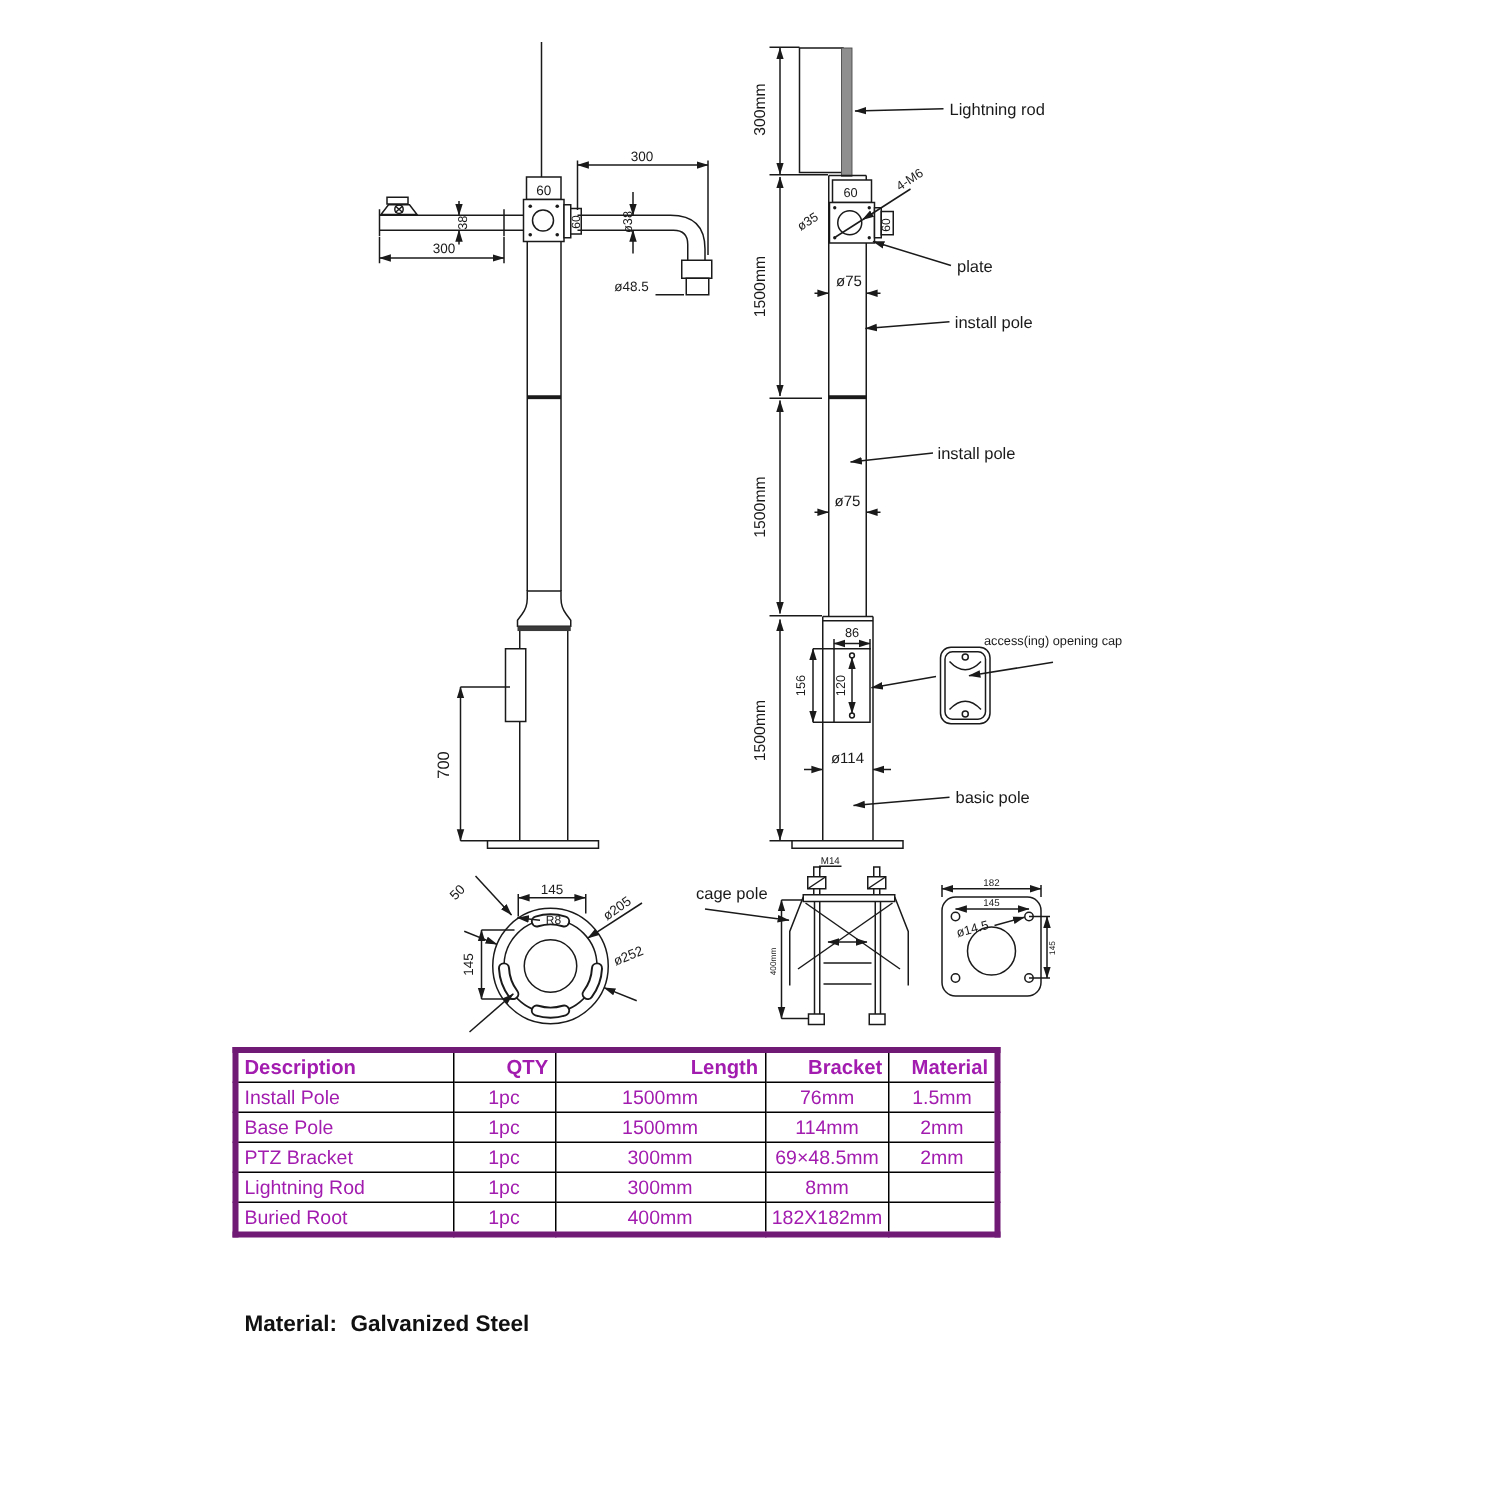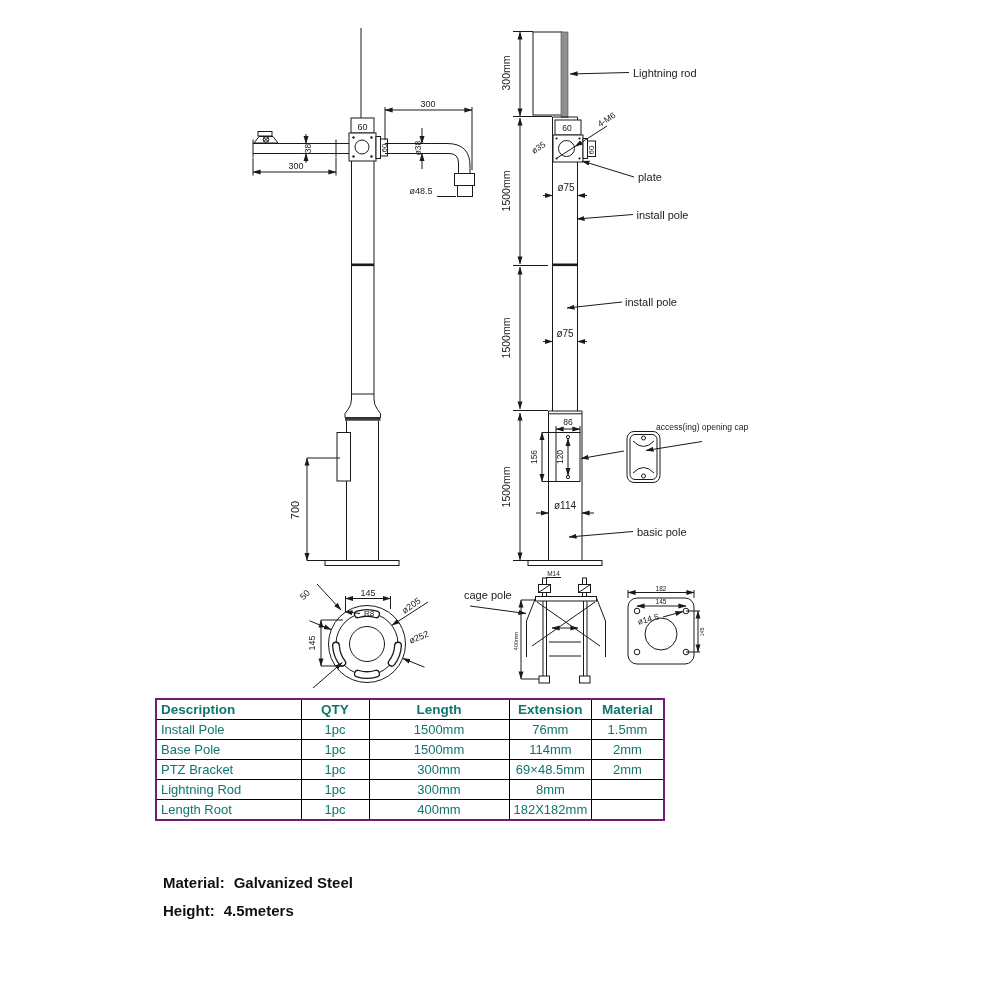--- a/index.html
+++ b/index.html
@@ -3,24 +3,24 @@
 <meta charset="utf-8">
 <style>
   html,body{margin:0;padding:0;background:#fff;}
   #page{position:relative;width:1000px;height:1000px;background:#fff;overflow:hidden;
         font-family:"Liberation Sans",sans-serif;color:#111;}
   svg text{font-family:"Liberation Sans",sans-serif;fill:#1a1a1a;}
   .s{stroke:#1a1a1a;stroke-width:1;fill:none;}
   .sf{stroke:#1a1a1a;stroke-width:1;fill:#fff;}
   .blk{fill:#1a1a1a;}
   #spec-table{position:absolute;left:155px;top:698px;border-collapse:collapse;table-layout:fixed;
-              border:2px solid #701a75;font-size:13px;color:#0f766e;}
+              border:4px solid #701a75;font-size:13px;color:#a21caf;}
   #spec-table th,#spec-table td{border:1px solid #000;height:19px;padding:0 4px;
               white-space:nowrap;overflow:hidden;text-align:center;font-weight:normal;}
-  #spec-table th{font-weight:bold;font-size:13.5px;}
+  #spec-table th{font-weight:bold;font-size:13.5px;text-align:right;}
   #spec-table .desc{text-align:left;}
   #specs{position:absolute;left:163px;top:869px;font-size:15px;font-weight:bold;line-height:27.5px;}
   #specs .lbl{margin-right:9px;}
 </style>
 </head>
 <body>
 
 <div id="page">
 
 <svg width="1000" height="696" viewBox="0 0 1000 696">
@@ -307,21 +307,21 @@
         <col style="width:68px">
         <col style="width:140px">
         <col style="width:80px">
         <col style="width:72px">
       </colgroup>
   <tbody>
         <tr>
     <th class="desc">Description</th>
     <th>QTY</th>
     <th>Length</th>
-    <th>Extension</th>
+    <th>Bracket</th>
     <th>Material</th>
   </tr>
   <tr>
     <td class="desc">Install Pole</td>
     <td>1pc</td>
     <td>1500mm</td>
     <td>76mm</td>
     <td>1.5mm</td>
   </tr>
   <tr>
@@ -339,32 +339,29 @@
     <td>2mm</td>
   </tr>
   <tr>
     <td class="desc">Lightning Rod</td>
     <td>1pc</td>
     <td>300mm</td>
     <td>8mm</td>
     <td></td>
   </tr>
   <tr>
-    <td class="desc">Length Root</td>
+    <td class="desc">Buried Root</td>
     <td>1pc</td>
     <td>400mm</td>
     <td>182X182mm</td>
     <td></td>
   </tr>
 </tbody>
     </table>
 
 
 <div id="specs">
   <div>
     <span class="lbl">Material:</span><span>Galvanized Steel</span>
   </div>
-  <div>
-    <span class="lbl">Height:</span><span>4.5meters</span>
-  </div>
 </div>
 
 </div>
 
 </body></html>

